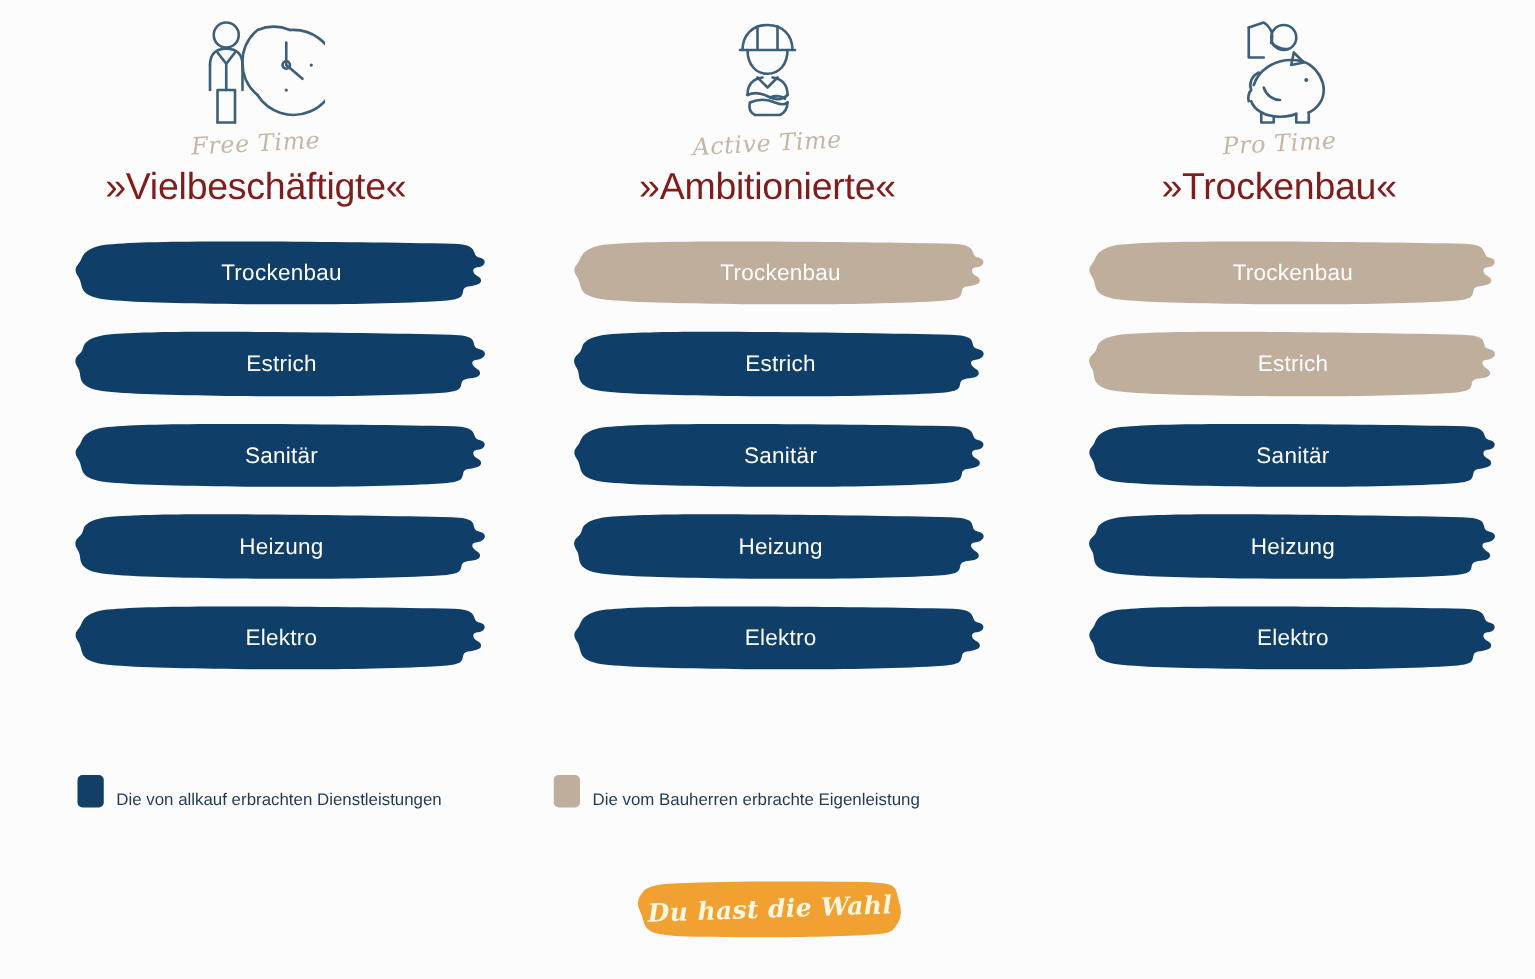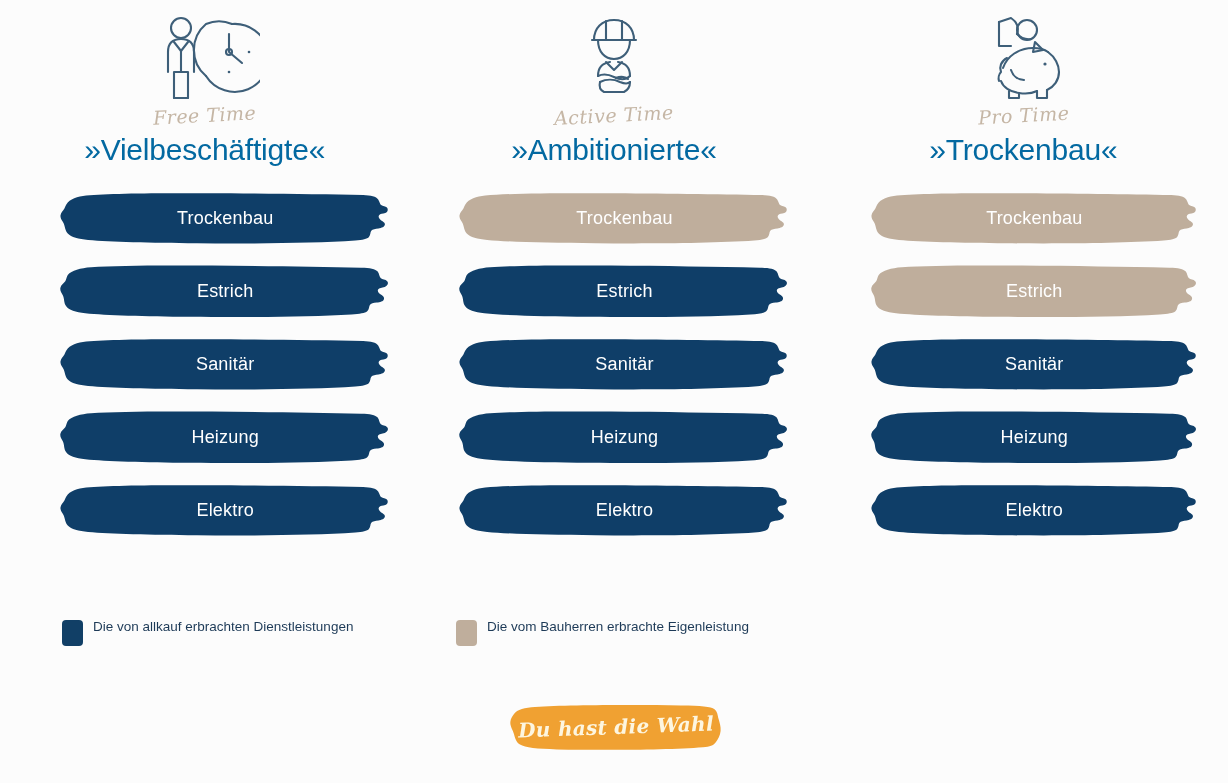--- a/index.html
+++ b/index.html
@@ -66,21 +66,21 @@
     letter-spacing: 0.5px;
     line-height: 1;
     margin-top: 2px;
     transform: rotate(-3deg);
     white-space: nowrap;
   }
   .col-title {
     font-family: "Liberation Sans", sans-serif;
     font-size: 30px;
     font-weight: 300;
-    color: #0369a1;
+    color: #7f1d1d;
     letter-spacing: -0.2px;
     line-height: 1;
     margin-top: 10px;
     white-space: nowrap;
   }
 
   
   .bars {
     position: relative;
     padding: 0 0 0 0;
@@ -122,25 +122,25 @@
     position: absolute;
     top: 620px;
     left: 0;
     width: 1228px;
     height: 40px;
   }
   .legend-item {
     position: absolute;
     display: flex;
     flex-direction: row;
-    align-items: flex-start;
+    align-items: flex-end;
     gap: 10px;
   }
   .legend-item.one { left: 62px; top: 0; }
-  .legend-item.two { left: 456px; top: 0; }
+  .legend-item.two { left: 443px; top: 0; }
   .legend-swatch {
     width: 21px;
     height: 26px;
     border-radius: 4px;
     flex: none;
   }
   .legend-text {
     font-family: "Liberation Sans", sans-serif;
     font-size: 13.5px;
     font-weight: 400;

